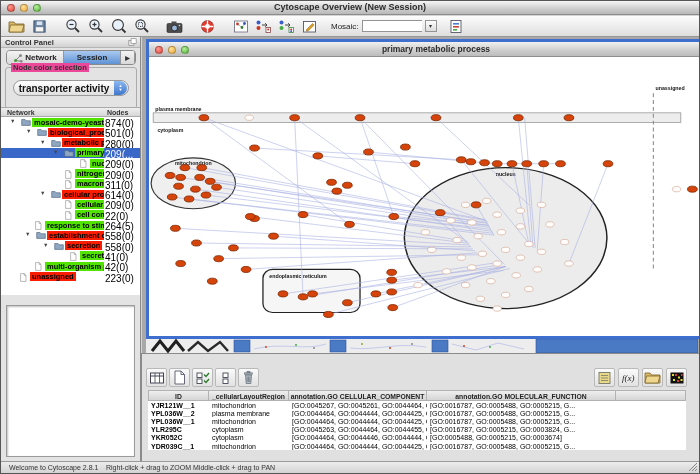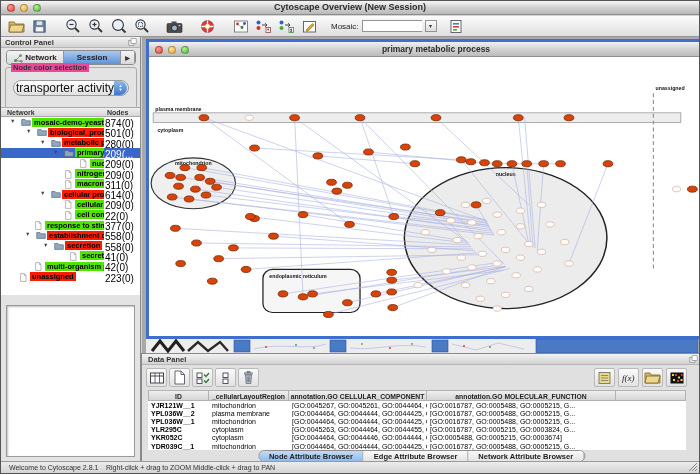--- a/index.html
+++ b/index.html
@@ -34,21 +34,21 @@
   .cp-tabs{position:absolute;top:13px;left:5px;width:130px;height:15px;display:flex;
     border:1px solid #8a8a8a;border-radius:4px;overflow:hidden;background:#dcdcdc;}
   .cp-tab{flex:1;display:flex;align-items:center;justify-content:center;gap:2px;
     font-size:8px;font-weight:bold;color:#222;background:linear-gradient(#f4f4f4,#d8d8d8);border-right:1px solid #979797;}
   .cp-tab.sel{background:linear-gradient(#a9c9ef,#5f92d6);}
   .cp-tab.arrow{flex:0 0 14px;font-size:6px;color:#333;}
   .cp-group{position:absolute;top:30px;left:4px;width:132px;height:42px;border:1px solid #ababab;border-radius:3px;}
   .cp-group-title{position:absolute;top:-5px;left:5px;background:#ec4899;font-size:7.5px;font-weight:bold;color:#333;padding:0 2px;}
   .combo{position:absolute;top:12px;left:7px;width:116px;height:16px;border:1px solid #9a9a9a;border-radius:8px;
     background:linear-gradient(#ffffff,#e0e0e0);display:flex;align-items:center;}
-  .combo-text{flex:1;text-align:right;font-size:12px;font-weight:normal;color:#111;}
+  .combo-text{flex:1;text-align:center;font-size:10px;font-weight:bold;color:#111;}
   .combo-btn{width:13px;height:14px;margin-right:1px;border-radius:0 7px 7px 0;
     background:linear-gradient(#8db9f2,#3f77cc);display:flex;flex-direction:column;align-items:center;justify-content:center;color:#fff;font-size:4px;line-height:4px;}
   .cb-row{position:absolute;top:76px;left:8px;display:flex;align-items:center;gap:4px;}
   .cb-box{width:10px;height:10px;border-radius:2px;border:1px solid #3c66aa;
     background:linear-gradient(#8db9f2,#3f77cc);color:#fff;font-size:9px;line-height:9px;font-weight:bold;text-align:center;}
   .cb-label{font-size:8px;font-weight:bold;color:#111;}
   .tree-head{position:absolute;top:70px;left:0;right:0;height:10px;background:linear-gradient(#efefef,#d7d7d7);
     border-top:1px solid #aaa;border-bottom:1px solid #aaa;font-size:7px;font-weight:bold;color:#333;}
   .tree-head span{position:absolute;top:1px;}
   .tree{position:absolute;top:80px;left:0;right:0;height:178px;background:#fff;overflow:hidden;}
@@ -378,21 +378,21 @@
           <span class="tval">22(0)</span>
         </div>
         <div class="trow" style="top: 103px;">
           <span class="ticon" style="left: 33px;">
             <svg width="8" height="9" viewBox="0 0 12 15">
               <path d="M2 1h6l3 3v10H2z" fill="#fff" stroke="#8a8a8a" stroke-width="1"></path>
               <path d="M8 1v3h3" fill="none" stroke="#8a8a8a" stroke-width="1"></path>
             </svg>
           </span>
           <span class="tlabel green" style="left: 44px; max-width: 59px;">response to stimulu</span>
-          <span class="tval">377(0)</span>
+          <span class="tval">264(5)</span>
         </div>
         <div class="trow" style="top: 113.3px;">
           <span class="texp" style="left: 24px;">▼</span>
           <span class="ticon" style="left: 35px;">
             <svg width="10" height="8" viewBox="0 0 16 13">
               <path d="M1 2.5h5.5L8 4.5h7V12H1z" fill="#8fa7c0" stroke="#4a5f7a" stroke-width="1"></path>
             </svg>
           </span>
           <span class="tlabel red" style="left: 46px; max-width: 57px;">establishment of lo</span>
           <span class="tval">558(0)</span>
@@ -636,29 +636,20 @@
         <circle cx="266" cy="5" r="1" fill="#888"></circle>
       <rect x="286" y="1" width="16" height="12" fill="#4a7ac4" stroke="#2f55a0" stroke-width=".6"></rect>
       <path d="M306 5 L330 11 L352 4 L378 10" fill="none" stroke="#b9c2e8" stroke-width=".8"></path>
       <circle cx="318" cy="7" r="1" fill="#cc4422"></circle>
         <circle cx="344" cy="8" r="1" fill="#44aa44"></circle>
       <rect x="390" y="0" width="162" height="14" fill="#4a7ac4" stroke="#2f55a0" stroke-width=".6"></rect>
     </svg>
   </div>
 
   <div class="dpanel">
-    <div class="dp-head">
-      <span>Data Panel</span>
-      <span class="cp-float">
-          <svg width="9" height="8" viewBox="0 0 12 11">
-            <rect x="1" y="3.5" width="7" height="6.5" fill="#eee" stroke="#777" stroke-width=".8"></rect>
-            <rect x="4" y="1" width="7" height="6.5" fill="#fff" stroke="#777" stroke-width=".8"></rect>
-          </svg>
-        </span>
-    </div>
     <div class="dp-toolbar" id="dp-left">
         <div class="dbtn">
           <svg width="16" height="14" viewBox="0 0 16 14">
             <rect x="1.5" y="2" width="13" height="10" fill="#fff" stroke="#445" stroke-width="1"></rect>
             <line x1="1.5" y1="5" x2="14.5" y2="5" stroke="#445" stroke-width="1"></line>
             <line x1="6" y1="2" x2="6" y2="12" stroke="#445" stroke-width=".8"></line>
             <line x1="10.5" y1="2" x2="10.5" y2="12" stroke="#445" stroke-width=".8"></line>
           </svg>
         </div>
         <div class="dbtn">
@@ -764,25 +755,20 @@
         </div>
         <div class="dtr" style="top: 52px;">
           <div class="dtd b" style="left: 0px; width: 61px;">YDR039C__1</div>
           <div class="dtd" style="left: 61px; width: 80px;">mitochondrion</div>
           <div class="dtd" style="left: 141px; width: 138px;">[GO:0044464, GO:0044444, GO:0044425, G...</div>
           <div class="dtd" style="left: 279px; width: 189px;">[GO:0016787, GO:0005488, GO:0005215, G...</div>
           <div class="dtd" style="left: 468px; width: 70px;"></div>
         </div>
       </div>
 
-    <div class="dp-tabs" id="dp-tabs">
-        <div class="dp-tab sel">Node Attribute Browser</div>
-        <div class="dp-tab">Edge Attribute Browser</div>
-        <div class="dp-tab">Network Attribute Browser</div>
-      </div>
   </div>
 
   <div class="statusbar">
     <span class="st" style="left:8px">Welcome to Cytoscape 2.8.1</span>
     <span class="st" style="left:105px">Right-click + drag to ZOOM</span>
     <span class="st" style="left:192px">Middle-click + drag to PAN</span>
     <svg class="grip" viewBox="0 0 10 10">
       <path d="M9 1L1 9M9 4L4 9M9 7L7 9" stroke="#8a8a8a" stroke-width="1" fill="none"></path>
     </svg>
   </div>

